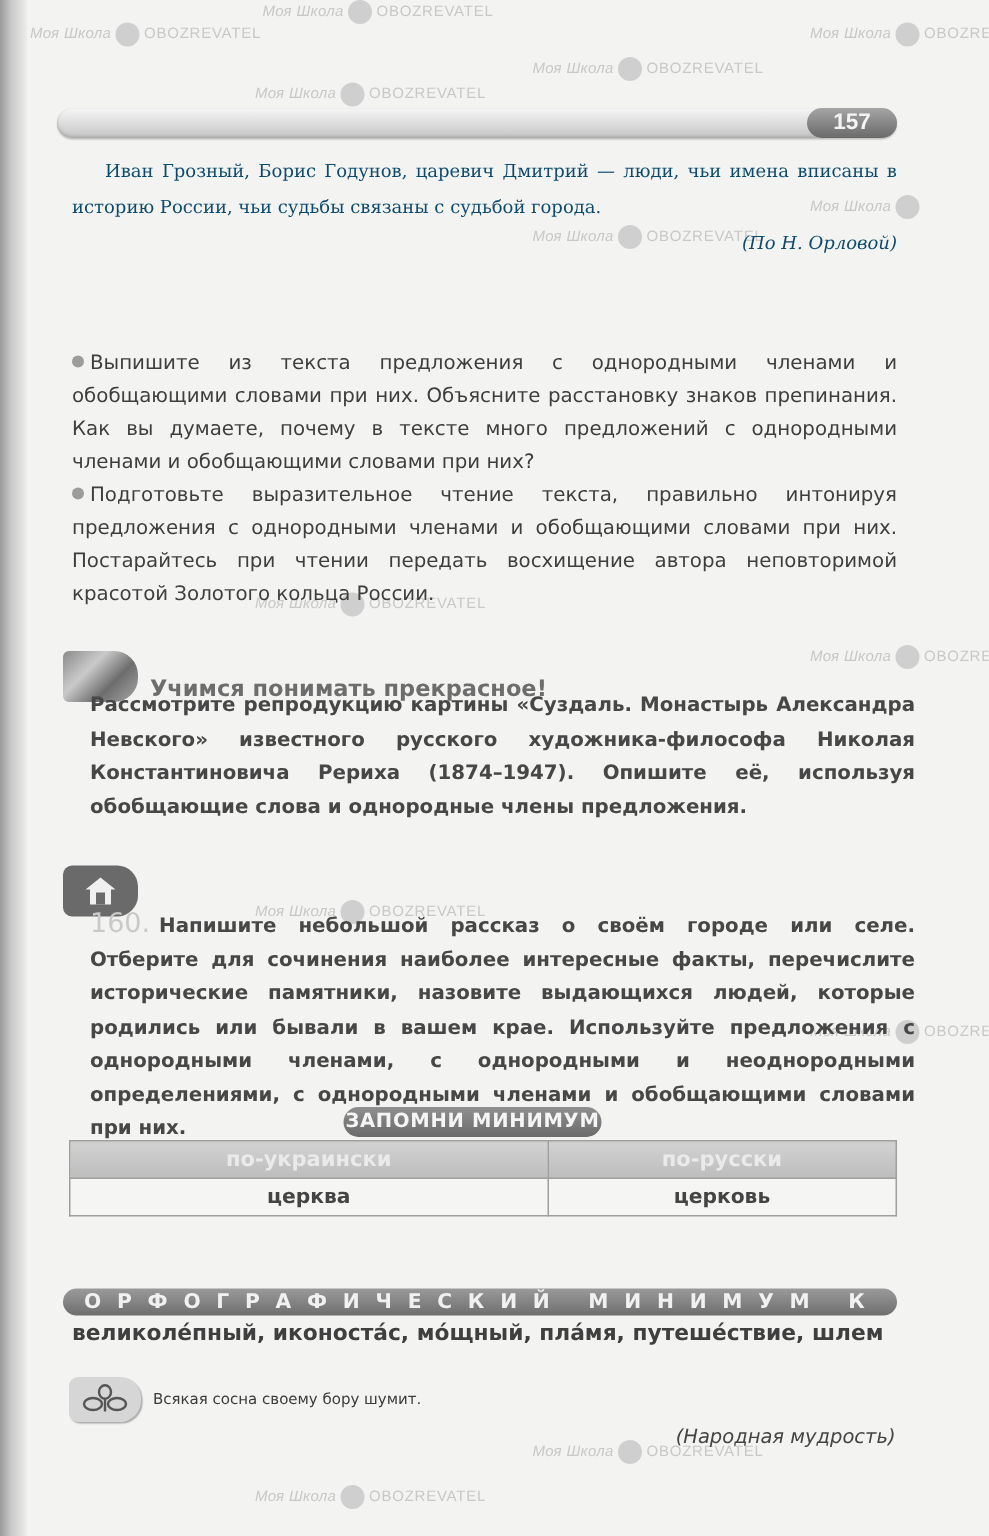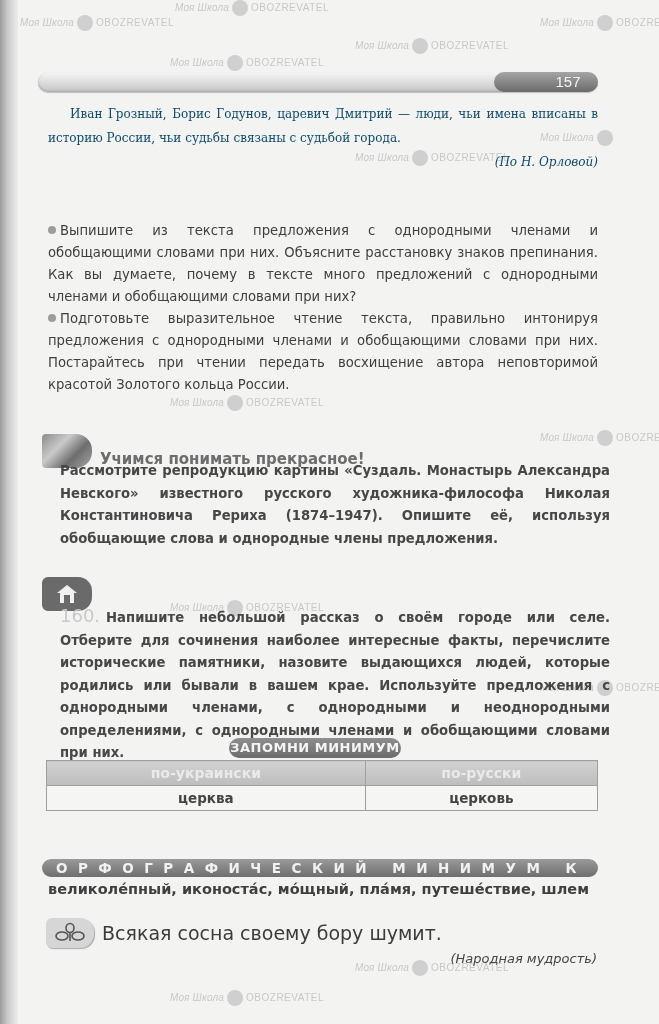--- a/index.html
+++ b/index.html
@@ -25,23 +25,23 @@
   .header-bar {
     position: absolute; left: 38px; top: 72px; width: 560px; height: 20px;
     border-radius: 10px;
     background: linear-gradient(to bottom, #f6f6f6 0%, #d9d9d9 60%, #c4c4c4 100%);
     box-shadow: inset 0 -1px 2px #a8a8a8, 0 1px 1px #bdbdbd;
   }
   .page-num {
     position: absolute; right: 0; top: 0; height: 20px; width: 60px;
     border-radius: 10px;
     background: linear-gradient(to bottom, #a5a5a5 0%, #6a6a6a 100%);
-    color: #f4f4f4; font-weight: normal; font-size: 15px;
+    color: #f4f4f4; font-weight: bold; font-size: 15px;
     font-family: "Liberation Sans", sans-serif;
-    text-align: center; line-height: 20px; padding-left: 44px;
+    text-align: center; line-height: 20px;
   }
 
   .serif-block {
     position: absolute; left: 48px; width: 550px;
     font-family: "DejaVu Serif", serif; font-size: 12px; line-height: 24px;
     color: #0c4a6e; text-align: justify;
   }
   .serif-block p { margin: 0; text-indent: 22px; }
   .attrib { text-align: right; font-style: italic; }
 
@@ -94,21 +94,21 @@
   }
   .ortho-words {
     position: absolute; left: 48px; top: 881px; width: 560px;
     font-weight: bold; font-size: 14.5px; color: #3f3f3f; font-family: "DejaVu Sans", sans-serif;
   }
   .proverb-row { position: absolute; left: 46px; top: 918px; display: flex; align-items: center; }
   .proverb-icon {
     width: 48px; height: 30px; border-radius: 6px 14px 14px 6px; background: #d6d6d6;
     display: flex; align-items: center; justify-content: center; box-shadow: 1px 1px 1px #aaa;
   }
-  .proverb-text { margin-left: 8px; font-size: 19px; color: #3b3b3b; font-family: "DejaVu Sans", sans-serif; }
+  .proverb-text { margin-left: 8px; font-size: 10px; color: #3b3b3b; font-family: "DejaVu Sans", sans-serif; }
   .proverb-attrib { position: absolute; right: 62px; top: 951px; font-style: italic; font-size: 13px; color: #444; font-family: "DejaVu Sans", sans-serif; }
 </style>
 </head>
 <body>
 
 <div class="spine"></div>
 
 <div class="wm" style="left:20px;top:15px"><span>Моя Школа</span><span class="c"></span><span class="o">OBOZREVATEL</span></div>
 <div class="wm" style="left:175px;top:0px"><span>Моя Школа</span><span class="c"></span><span class="o">OBOZREVATEL</span></div>
 <div class="wm" style="left:540px;top:15px"><span>Моя Школа</span><span class="c"></span><span class="o">OBOZREVATEL</span></div>
@@ -125,21 +125,21 @@
 
 <div class="header-bar">
   <div class="page-num">157</div>
 </div>
 
 <div class="serif-block" style="top:102px">
   <p>Иван Грозный, Борис Годунов, царевич Дмитрий — люди, чьи имена вписаны в историю России, чьи судьбы связаны с судьбой города.</p>
   <div class="attrib">(По Н. Орловой)</div>
 </div>
 
-<div class="sans-block" style="top:220px">
+<div class="sans-block" style="top:232px">
   <p><span class="bullet"></span><span>Выпишите из текста предложения с однородными членами и обобщающими словами при них. Объясните расстановку знаков препинания. Как вы думаете, почему в тексте много предложений с однородными членами и обобщающими словами при них?</span></p>
   <p><span class="bullet"></span><span>Подготовьте выразительное чтение текста, правильно интонируя предложения с однородными членами и обобщающими словами при них. Постарайтесь при чтении передать восхищение автора неповторимой красотой Золотого кольца России.</span></p>
 </div>
 
 <div class="section-head" style="top:405px">
   <div class="section-icon"></div>
   <span class="section-title">Учимся понимать прекрасное!</span>
 </div>
 <div class="bold-block" style="top:460px">
   <p>Рассмотрите репродукцию картины «Суздаль. Монастырь Александра Невского» известного русского художника-философа Николая Константиновича Рериха (1874–1947). Опишите её, используя обобщающие слова и однородные члены предложения.</p>

